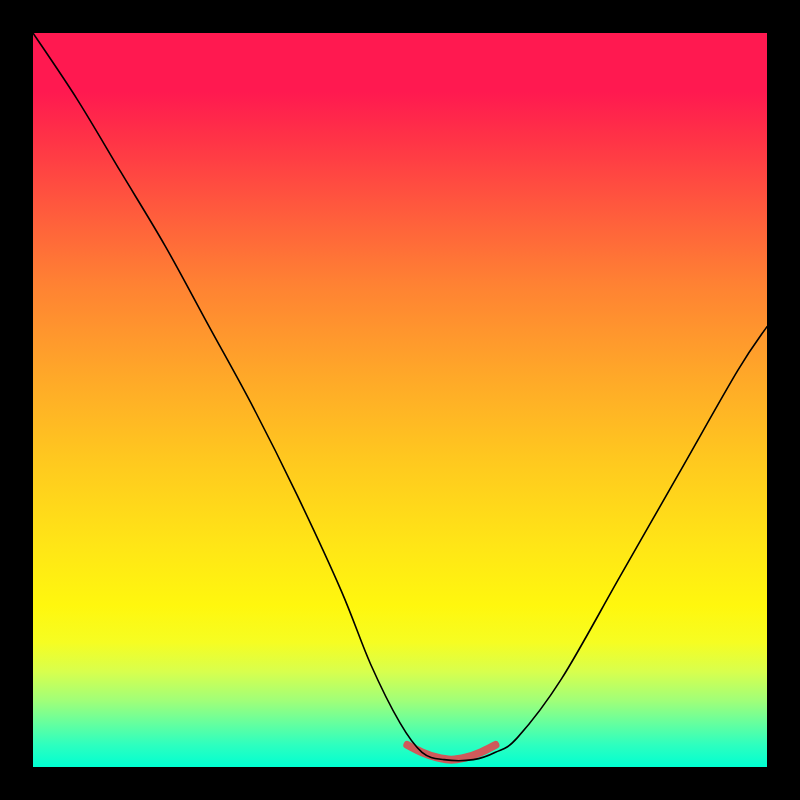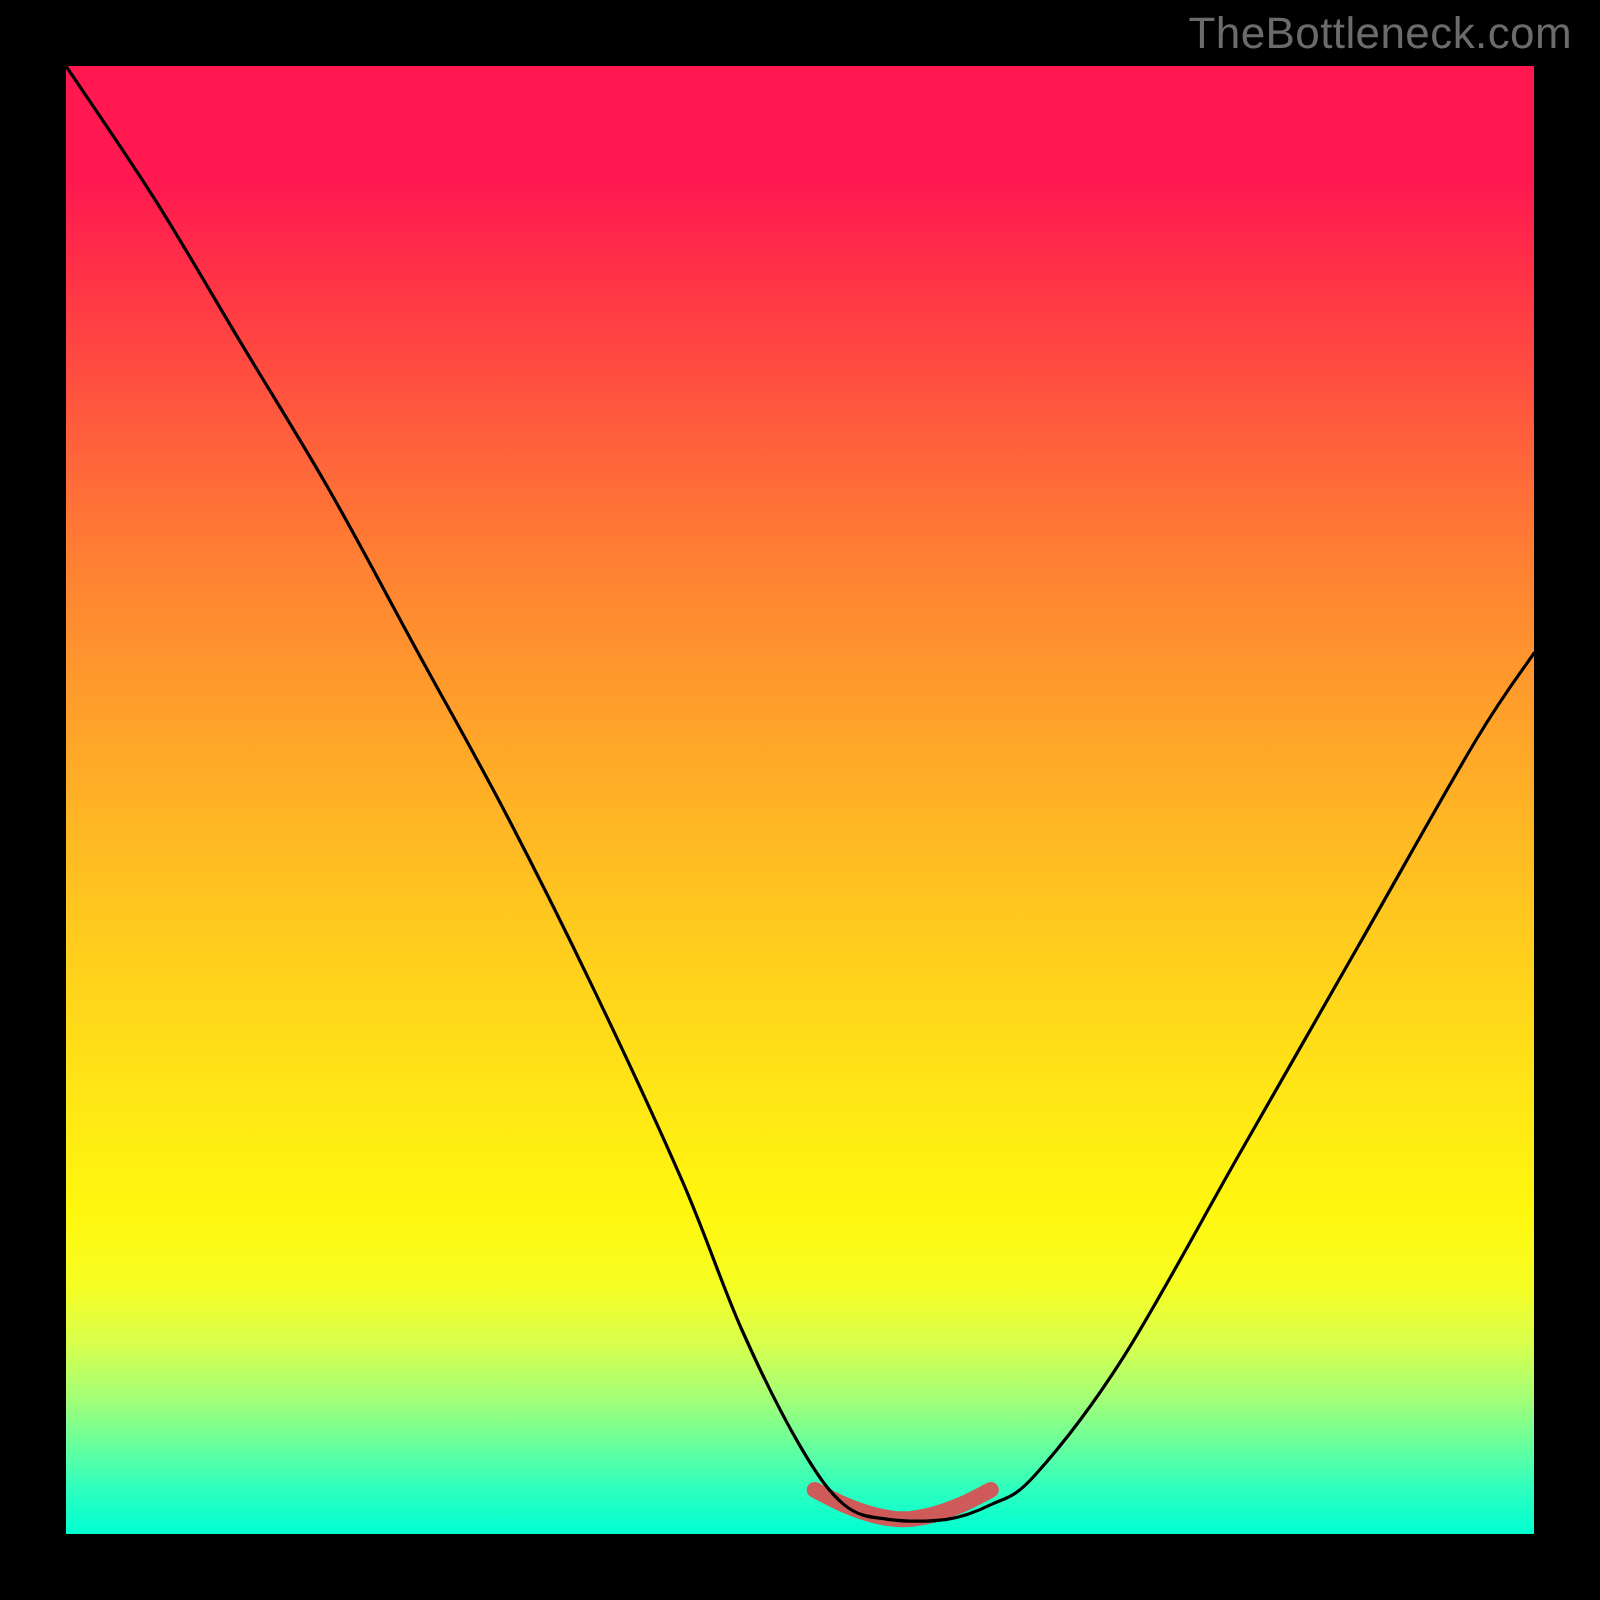--- a/index.html
+++ b/index.html
@@ -76,21 +76,20 @@
     stroke-width: 8;
     stroke-linecap: round;
     stroke-linejoin: round;
   }
 </style>
 </head>
 <body>
 
 <div class="frame">
 
-  <div class="watermark">TheBottleneck.com</div>
 
   <div class="plot-area">
     <div class="gradient-bg"></div>
 
     <svg class="curve" viewBox="0 0 734 734" preserveAspectRatio="none">
       <path id="hl-path" class="curve-highlight" d="M 374.34 711.98 C 376.79 713.20, 384.13 717.24, 389.02 719.32 C 393.91 721.40, 398.81 723.23, 403.70 724.46 C 408.59 725.68, 413.49 726.66, 418.38 726.66 C 423.27 726.66, 428.17 725.68, 433.06 724.46 C 437.95 723.23, 442.85 721.40, 447.74 719.32 C 452.63 717.24, 459.97 713.20, 462.42 711.98"></path>
       <path id="main-path" class="curve-main" d="M 0.00 0.00 C 7.34 11.01, 29.36 42.82, 44.04 66.06 C 58.72 89.30, 73.40 114.99, 88.08 139.46 C 102.76 163.93, 117.44 187.17, 132.12 212.86 C 146.80 238.55, 161.48 266.69, 176.16 293.60 C 190.84 320.51, 205.52 346.20, 220.20 374.34 C 234.88 402.48, 249.56 431.84, 264.24 462.42 C 278.92 493.00, 296.05 529.70, 308.28 557.84 C 320.51 585.98, 327.85 609.22, 337.64 631.24 C 347.43 653.26, 358.44 675.28, 367.00 689.96 C 375.56 704.64, 381.68 713.20, 389.02 719.32 C 396.36 725.44, 402.48 725.44, 411.04 726.66 C 419.60 727.88, 431.84 727.88, 440.40 726.66 C 448.96 725.44, 455.08 722.99, 462.42 719.32 C 469.76 715.65, 473.43 716.87, 484.44 704.64 C 495.45 692.41, 511.35 672.83, 528.48 645.92 C 545.61 619.01, 567.63 577.41, 587.20 543.16 C 606.77 508.91, 626.35 474.65, 645.92 440.40 C 665.49 406.15, 689.96 362.11, 704.64 337.64 C 719.32 313.17, 729.11 300.94, 734.00 293.60"></path>
     </svg>
   </div>
 

